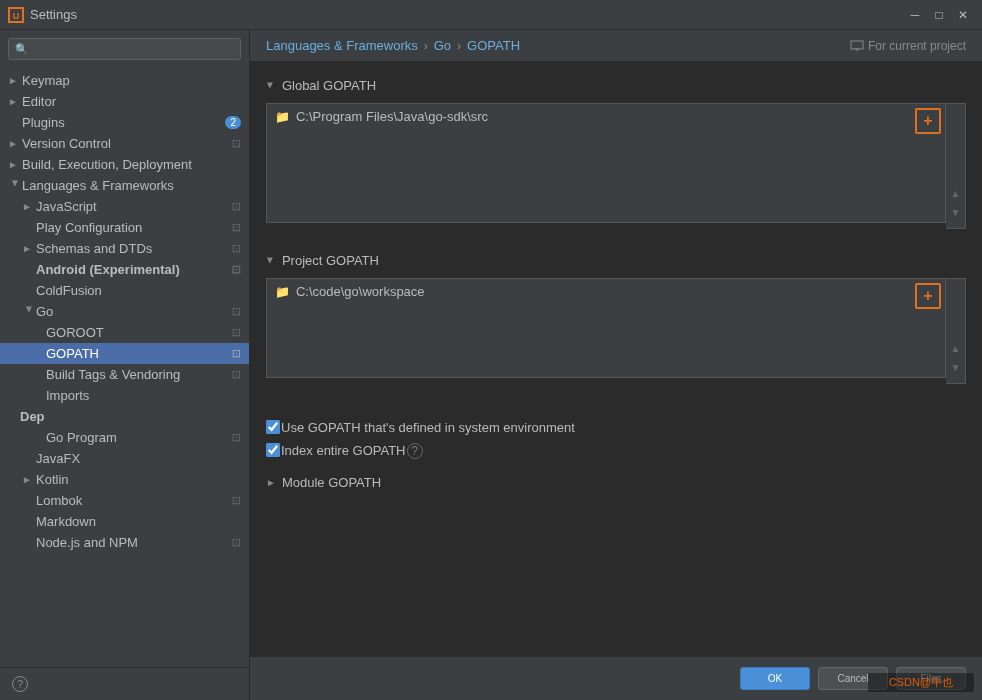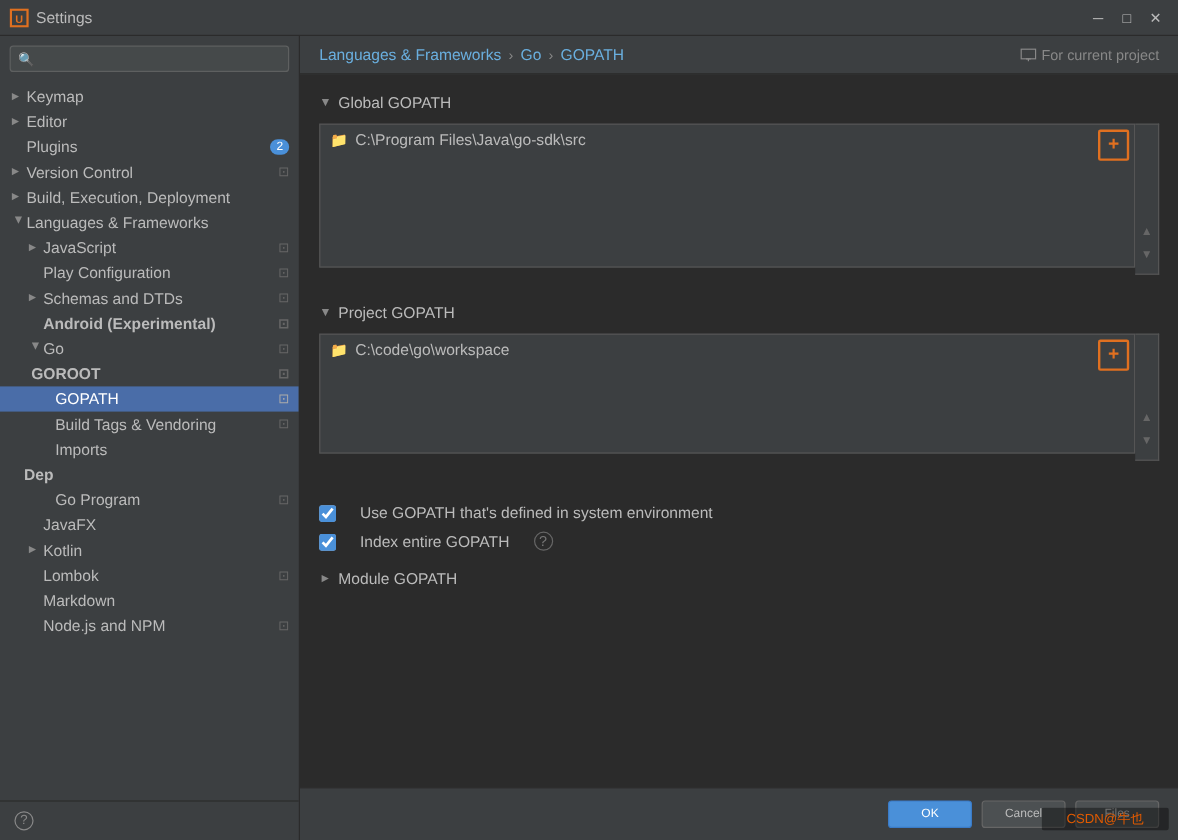--- a/index.html
+++ b/index.html
@@ -225,22 +225,22 @@
     .path-list-wrapper {
       position: relative;
       display: flex;
     }
     .path-list-wrapper .path-list {
       flex: 1;
     }
 
     .checkbox-row {
       display: flex;
-      align-items: flex-end;
-      gap: 20px;
+      align-items: flex-start;
+      gap: 1px;
       padding: 4px 0;
       font-size: 13px;
       color: #bbb;
     }
     .checkbox-row input[type=checkbox] {
       accent-color: #4a90d9;
       width: 14px;
       height: 14px;
       cursor: pointer;
     }
@@ -387,28 +387,31 @@
         <span class="arrow">►</span>
         <span class="item-label">Schemas and DTDs</span>
         <span class="copy-icon">⊡</span>
       </div>
 
       <div class="tree-item" style="padding-left: 36px; font-weight: bold;">
         <span class="item-label">Android (Experimental)</span>
         <span class="copy-icon">⊡</span>
       </div>
 
+      <div class="tree-item" style="padding-left: 36px;">
+        <span class="item-label">ColdFusion</span>
+      </div>
 
       <div class="tree-item" style="padding-left: 22px;">
         <span class="arrow" style="transform: rotate(90deg); display:inline-block;">►</span>
         <span class="item-label">Go</span>
         <span class="copy-icon">⊡</span>
       </div>
 
-      <div class="tree-item" style="padding-left: 26px; font-weight: bold;">
+      <div class="tree-item" style="padding-left: 46px;">
         <span class="item-label">GOROOT</span>
         <span class="copy-icon">⊡</span>
       </div>
 
       <div class="tree-item selected" style="padding-left: 46px;">
         <span class="item-label">GOPATH</span>
         <span class="copy-icon" style="color:#aaa;">⊡</span>
       </div>
 
       <div class="tree-item" style="padding-left: 46px;">

